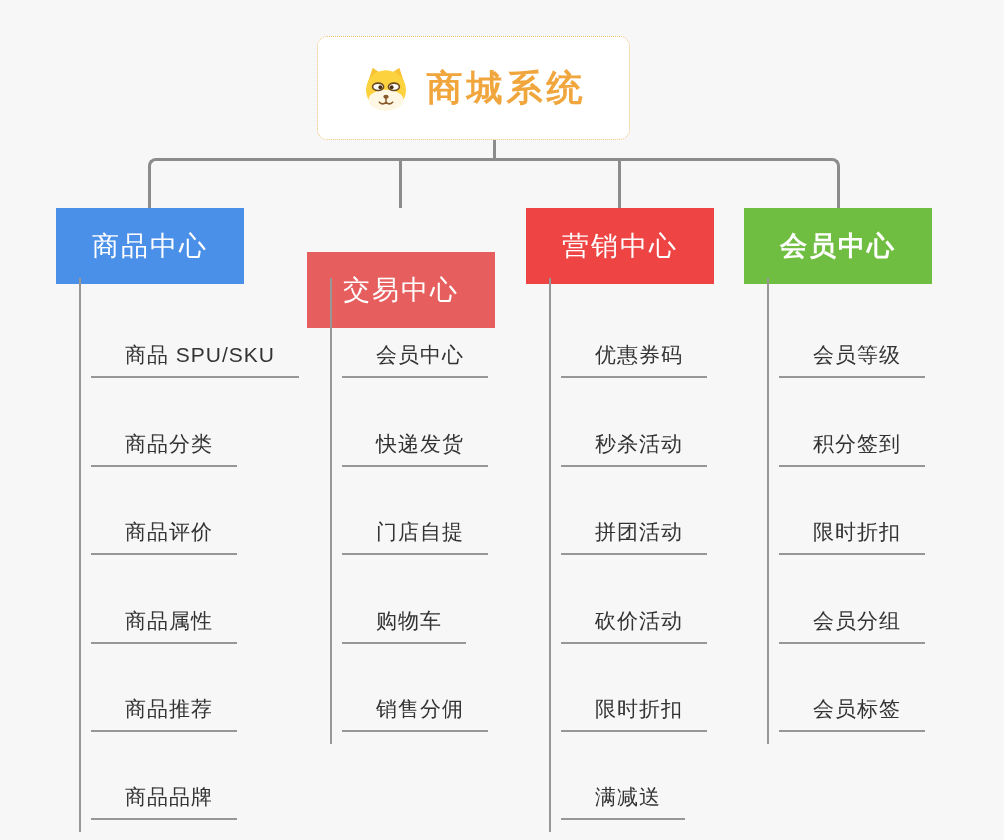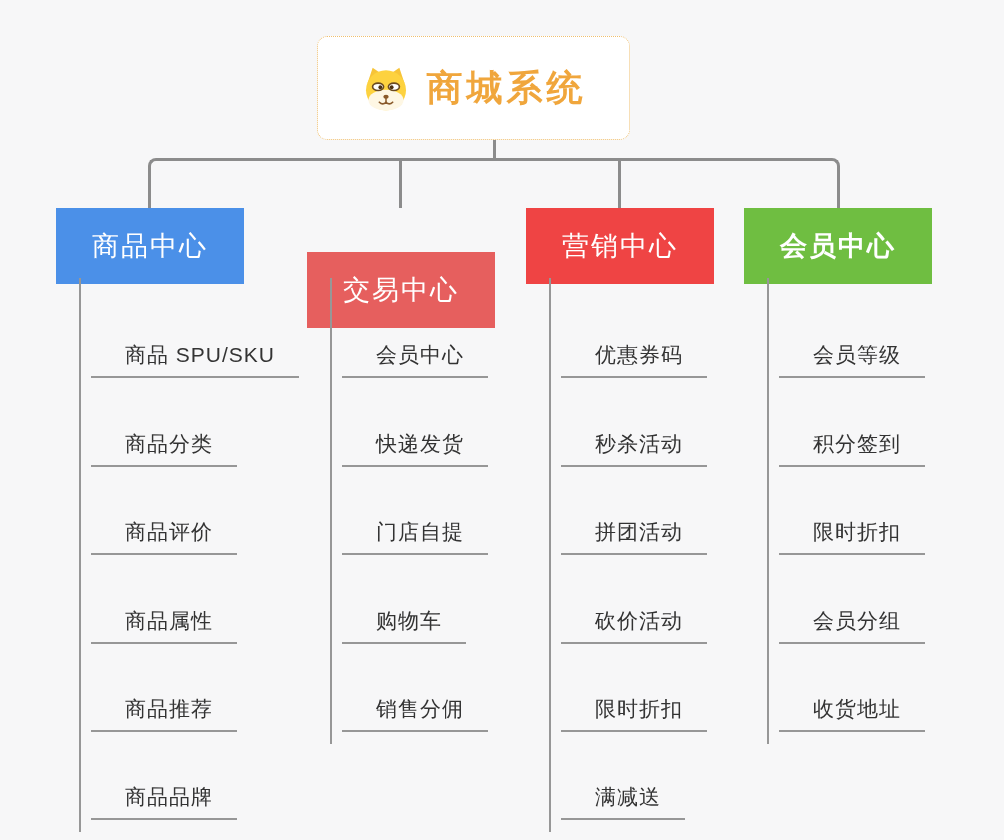--- a/index.html
+++ b/index.html
@@ -179,17 +179,17 @@
     <li>
         <span>积分签到</span>
       </li>
     <li>
         <span>限时折扣</span>
       </li>
     <li>
         <span>会员分组</span>
       </li>
     <li>
-        <span>收货地址</span>
+        <span>会员标签</span>
       </li>
   </ul>
 
 </div>
 
 </body></html>

